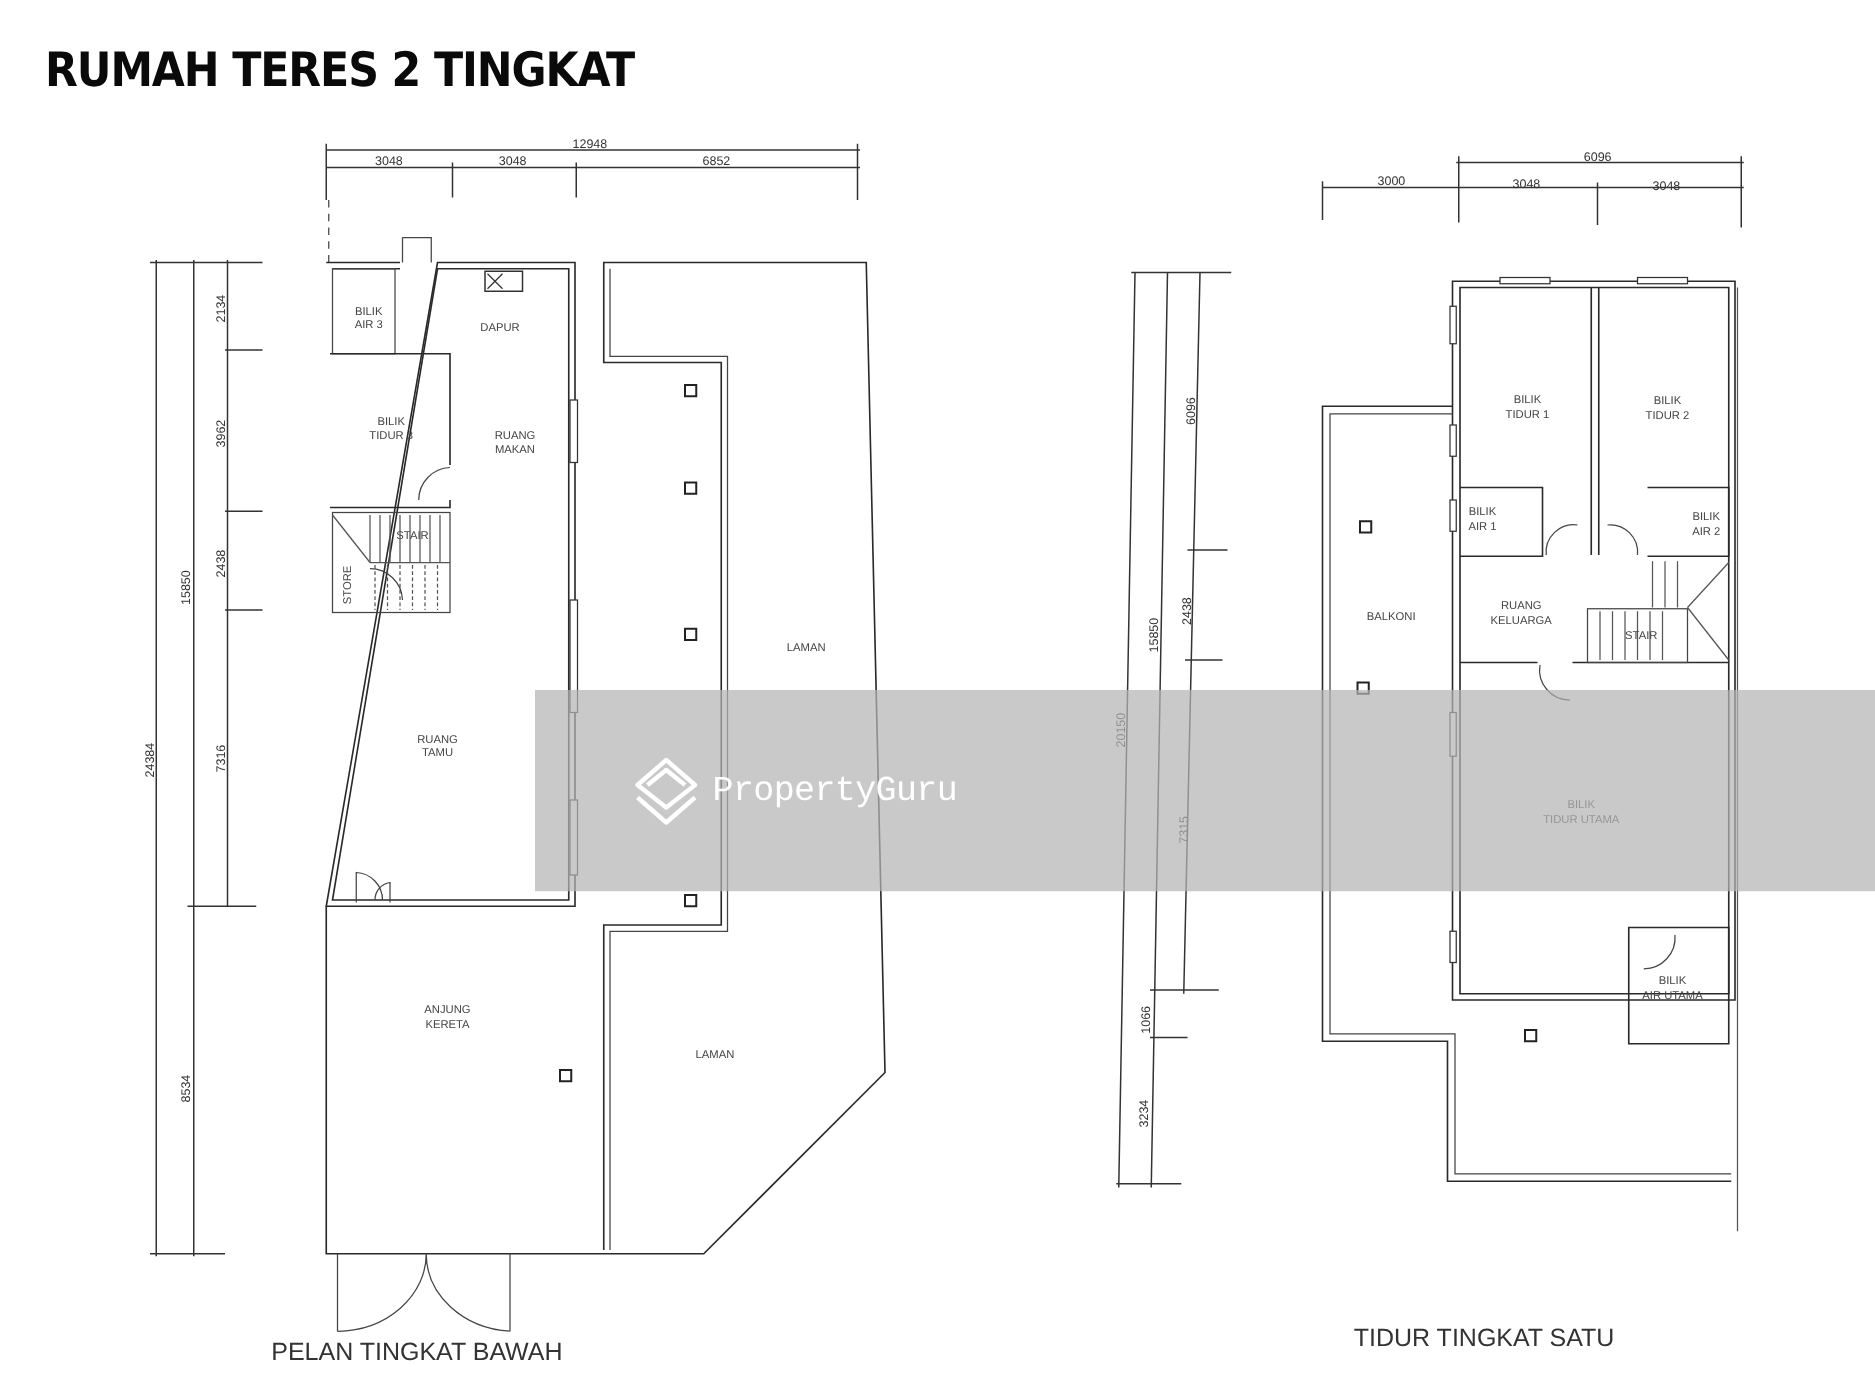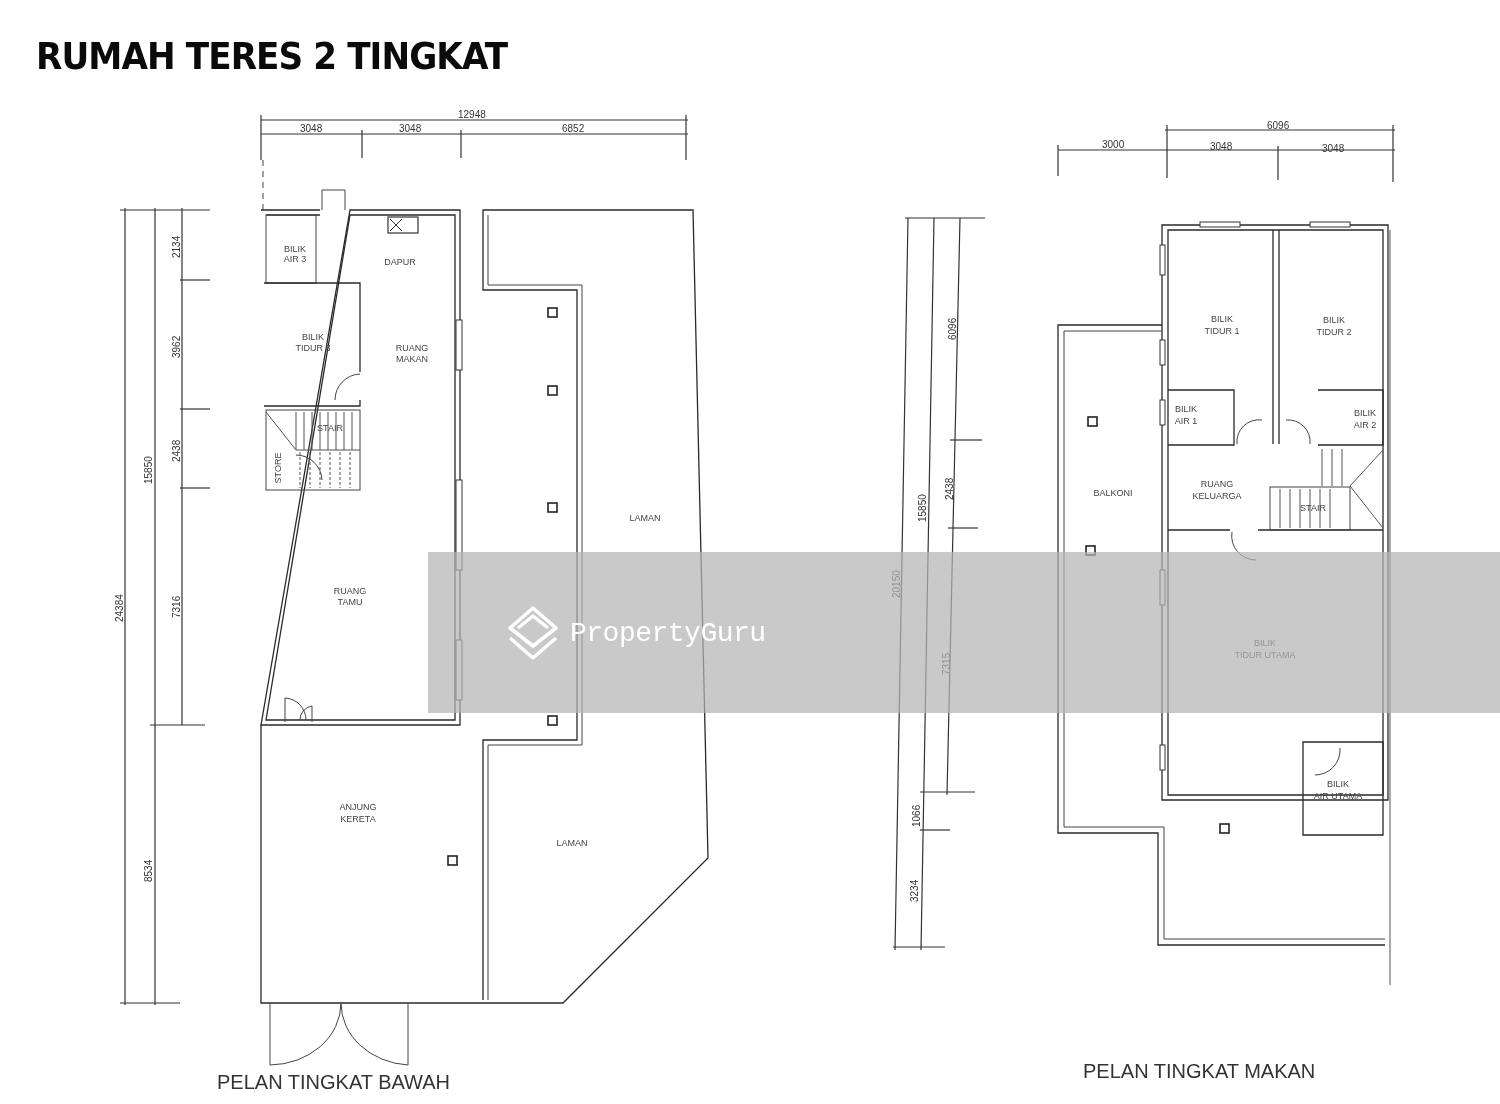--- a/index.html
+++ b/index.html
@@ -235,13 +235,13 @@
     <g fill="none" stroke="#ffffff" stroke-width="3.5" stroke-linejoin="round">
       <path d="M29,4 L52,24 L29,42 L6,24 Z"></path>
       <path d="M6,34 L29,54 L52,34"></path>
       <path d="M14,24 L29,12 L44,24"></path>
     </g>
   </svg>
   <span class="wm-text">PropertyGuru</span>
 </div>
 
 <div class="caption" style="left:217px; top:1071px;">PELAN TINGKAT BAWAH</div>
-<div class="caption" style="left:1083px; top:1060px;">PELAN TINGKAT MAKAN</div>
+<div class="caption" style="left:1083px; top:1060px;">TIDUR TINGKAT SATU</div>
 
 </body></html>

